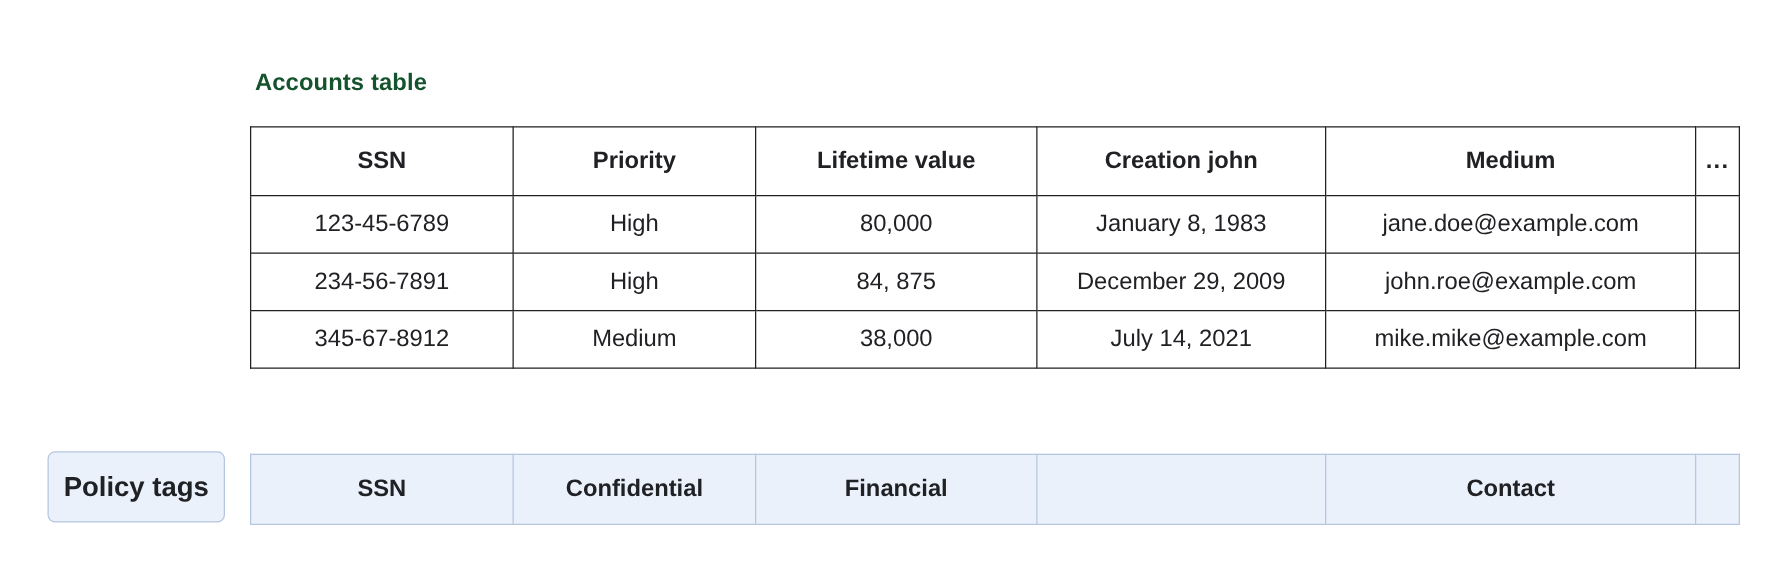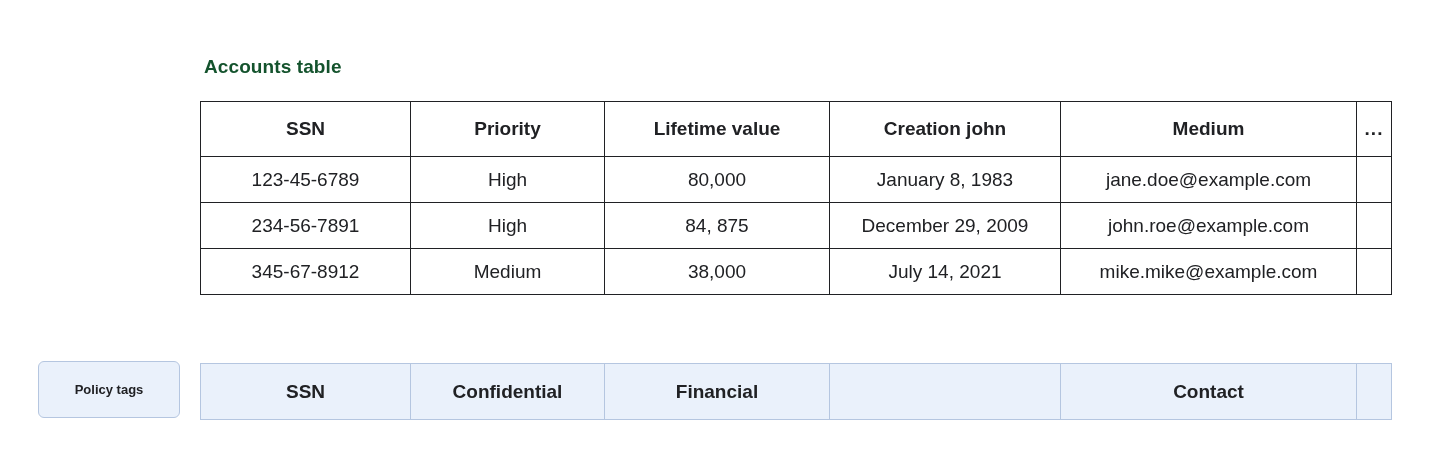--- a/index.html
+++ b/index.html
@@ -83,21 +83,21 @@
     left: 38px;
     top: 361px;
     width: 142px;
     height: 57px;
     border: 1px solid #b5c6e0;
     border-radius: 6px;
     background: #eaf1fb;
     display: flex;
     align-items: center;
     justify-content: center;
-    font-size: 13px;
+    font-size: 22px;
     font-weight: bold;
     color: #202124;
     box-sizing: border-box;
   }
 
   table.policy {
     position: absolute;
     left: 200px;
     top: 363px;
     border-collapse: collapse;

